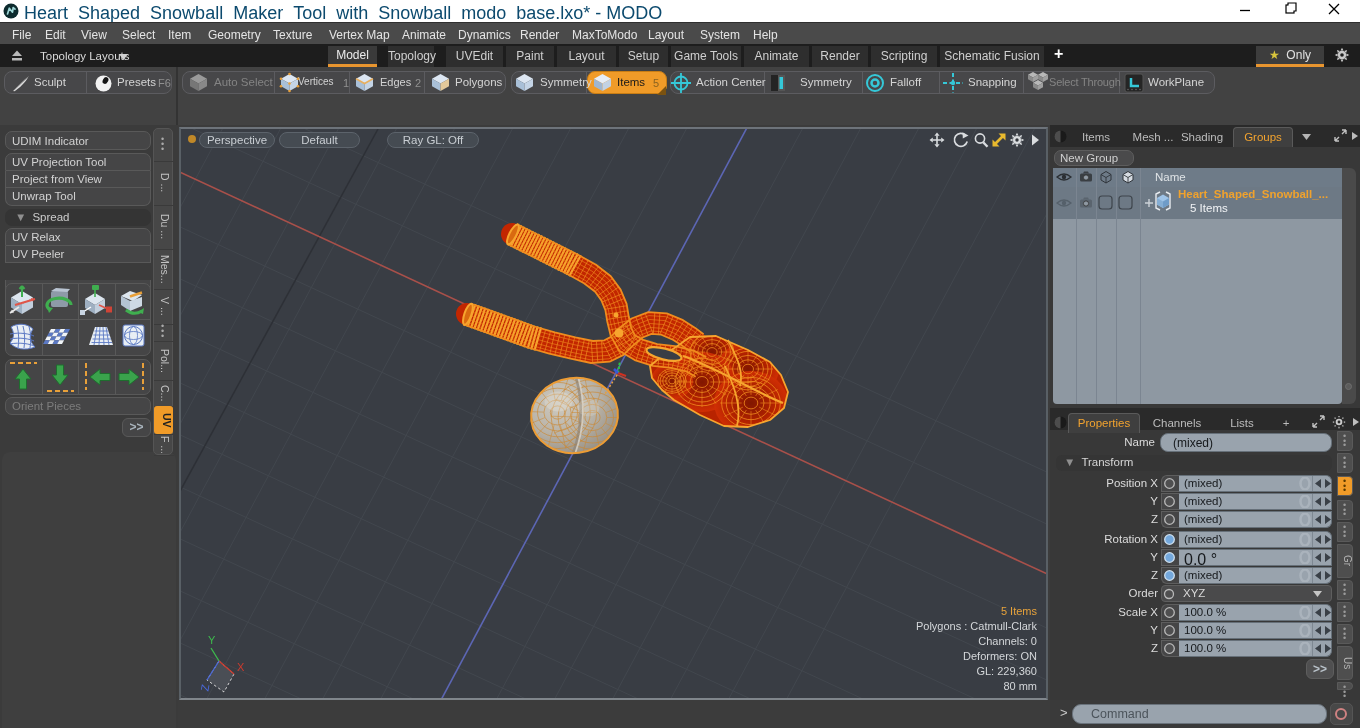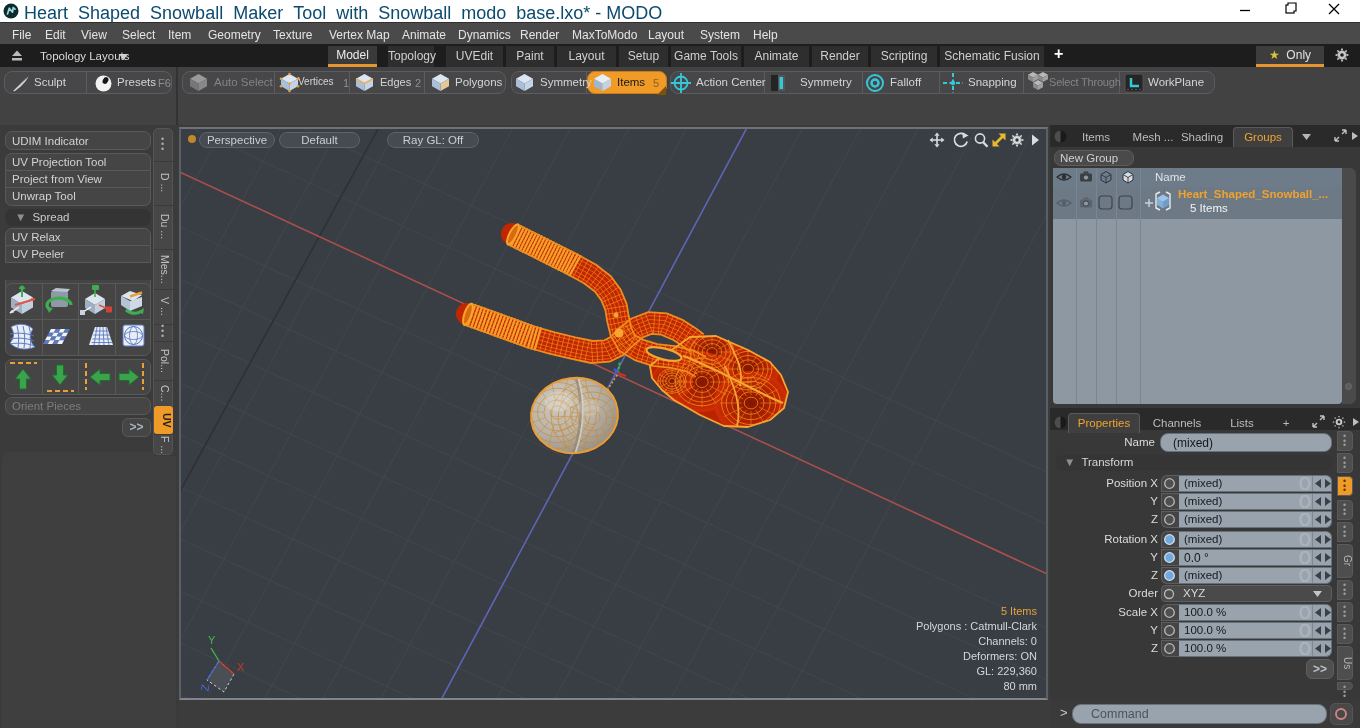--- a/index.html
+++ b/index.html
@@ -910,21 +910,21 @@
     <div class="abs" style="left:262px;top:407px;width:1px;height:15px;background:#7e8892"></div>
     <svg class="abs" style="left:265px;top:410px" width="16" height="9">
           <path d="M6 0 L6 9 L0 4.5 Z M10 0 L10 9 L16 4.5 Z" fill="#3a4047"></path>
         </svg>
     <span class="fldlabel" style="left:8px;top:426px;width:100px">Y</span>
     <div class="abs" style="left:111px;top:424px;width:18px;height:17px;background:#454546;border:1px solid #5e5e5e;border-right:none;border-radius:0"></div>
     <svg class="abs" style="left:113px;top:426px" width="13" height="13">
           <circle cx="6.5" cy="6.5" r="4.8" fill="#74a8dc" stroke="#cfe0ef" stroke-width="1.3"></circle>
         </svg>
     <div class="abs" style="left:129px;top:424px;width:153px;height:17px;background:#99a3ad;border:1px solid #667079;border-left:none;border-radius:0"></div>
-    <span class="abs" style="left:134px;top:426px;font-size:12px;color:#16191c">0.0 °</span>
+    <span class="abs" style="left:134px;top:426px;font-size:16px;color:#16191c">0.0 °</span>
     <svg class="abs" style="left:248px;top:426px" width="14" height="13">
           <ellipse cx="7" cy="6.5" rx="4.5" ry="6" fill="none" stroke="#aab3bc" stroke-width="2.5"></ellipse>
         </svg>
     <div class="abs" style="left:262px;top:425px;width:1px;height:15px;background:#7e8892"></div>
     <svg class="abs" style="left:265px;top:428px" width="16" height="9">
           <path d="M6 0 L6 9 L0 4.5 Z M10 0 L10 9 L16 4.5 Z" fill="#3a4047"></path>
         </svg>
     <span class="fldlabel" style="left:8px;top:444px;width:100px">Z</span>
     <div class="abs" style="left:111px;top:442px;width:18px;height:17px;background:#454546;border:1px solid #5e5e5e;border-right:none;border-radius:0 0 0 6px"></div>
     <svg class="abs" style="left:113px;top:444px" width="13" height="13">

